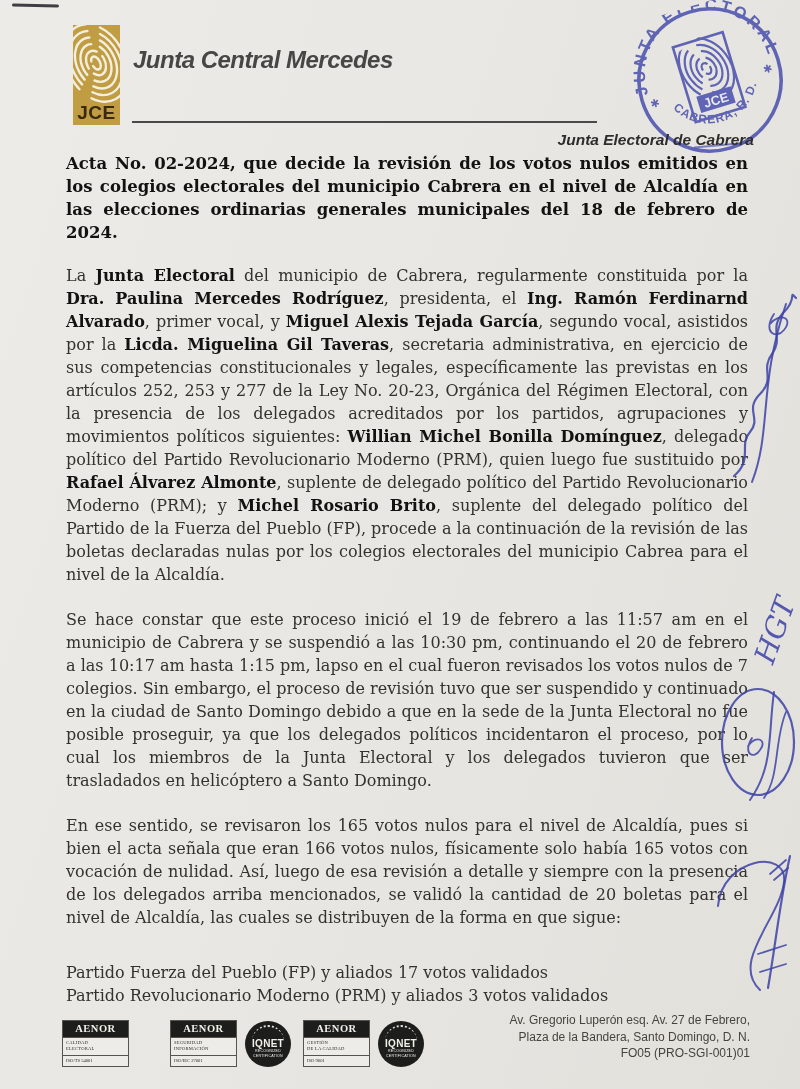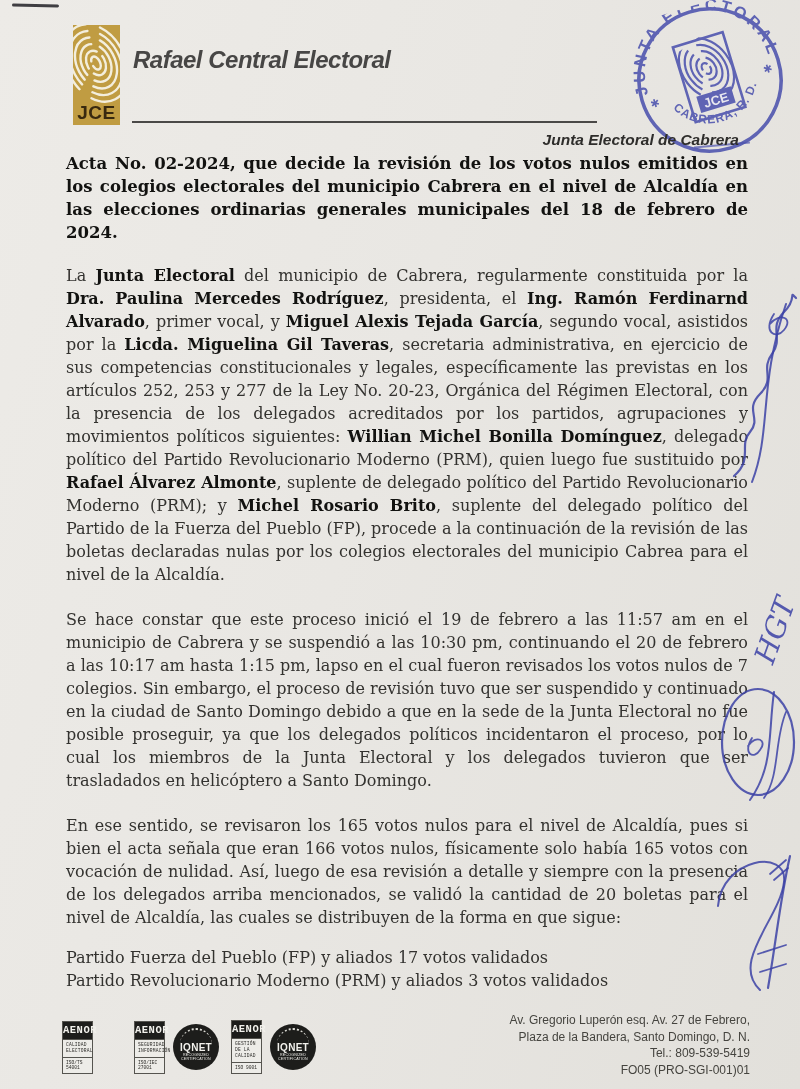--- a/index.html
+++ b/index.html
@@ -47,42 +47,42 @@
   .stamp{
     position:absolute;left:634px;top:4px;width:152px;height:152px;
     transform:rotate(-17deg);opacity:.88;
   }
   .stamp svg{display:block;width:100%;height:100%;}
   .stamp-tail{
     position:absolute;left:694px;top:144px;width:56px;height:2px;
     background:var(--stamp-blue);opacity:.7;transform:rotate(-5deg);
   }
   .doc-label{
-    position:absolute;right:61px;top:131px;
+    position:absolute;right:46px;top:131px;
     font-family:"Liberation Sans", sans-serif;
     font-weight:bold;font-style:italic;font-size:15.5px;color:#2e2d2b;
   }
   
   .content{
     position:absolute;left:66px;top:152px;width:682px;
     font-size:16px;line-height:23px;color:var(--ink);
   }
   .para{margin:0 0 22px;text-align:justify;}
   .head{font-size:16.5px;font-weight:bold;color:#1b1a18;margin-bottom:20px;}
-  .mb-sm{margin-bottom:17px;}
+  .mb-sm{margin-bottom:32px;}
   .result-line{margin:0;text-align:left;}
   .b{font-weight:bold;color:var(--ink-bold);margin-top:38px;}
   
   .annot{position:absolute;pointer-events:none;}
   .annot svg{display:block;width:100%;height:100%;}
   .sig-stroke{stroke:var(--sig-blue);fill:none;stroke-linecap:round;opacity:.85;}
   
   .badges{position:absolute;left:62px;top:1020px;display:flex;align-items:center;}
   .aenor{
-    width:31px;font-family:Liberation Mono, monospace;
+    width:67px;font-family:Liberation Serif, serif;
     border:1px solid #55544f;background:#edece8;
   }
   .aenor-brand{
     background:var(--badge-black);color:#f2f1ec;text-align:center;
     font-weight:bold;font-size:10.5px;letter-spacing:.5px;padding:2px 0 3px;
   }
   .aenor-box{border-top:1px solid #55544f;padding:2px 3px 3px;min-height:17px;}
   .aenor-l{font-size:4.6px;letter-spacing:.2px;color:#2c2b28;line-height:6px;text-transform:uppercase;}
   .aenor-iso{
     border-top:1px solid #55544f;font-size:4.6px;color:#2c2b28;
@@ -122,21 +122,21 @@
         <ellipse cx="23" cy="38" rx="14" ry="20" stroke-dasharray="38 9"></ellipse>
         <ellipse cx="23" cy="38" rx="19" ry="27" stroke-dasharray="52 11"></ellipse>
         <ellipse cx="23" cy="38" rx="24" ry="34" stroke-dasharray="66 13"></ellipse>
         <ellipse cx="23" cy="38" rx="29" ry="41" stroke-dasharray="80 15"></ellipse>
       </g>
       <text x="23.5" y="94" text-anchor="middle" font-family="Liberation Sans, sans-serif" font-size="19" font-weight="bold" fill="#38290f" letter-spacing="0.5">JCE</text>
     </svg>
   </div>
 
   <div class="titles">
-    <div class="title">Rafael Central Electoral</div>
+    <div class="title">Junta Central Mercedes</div>
   </div>
   <div class="rule"></div>
 
   <div class="stamp">
     <svg viewBox="0 0 152 152">
       <circle cx="76" cy="76" r="71" fill="none" stroke="#4d53ae" stroke-width="3.6"></circle>
       <defs>
         <path id="arcTop" d="M 14,80 A 63,63 0 1 1 138,80" fill="none"></path>
         <path id="arcBot" d="M 28,80 A 49,49 0 0 0 124,80" fill="none"></path>
         <clipPath id="fpClip">
@@ -243,17 +243,16 @@
     <div class="iqnet g4">
       <div class="iqnet-arc"></div>
       <div class="iqnet-name">IQNET</div>
       <div class="iqnet-sub">RECOGNIZED CERTIFICATION</div>
     </div>
   </div>
 
   <div class="address">
     <div>Av. Gregorio Luperón esq. Av. 27 de Febrero,</div>
     <div>Plaza de la Bandera, Santo Domingo, D. N.</div>
-    <div>Tel.: 809-539-5419</div>
     <div>FO05 (PRO-SGI-001)01</div>
   </div>
 
 </div>
 
 </body></html>

